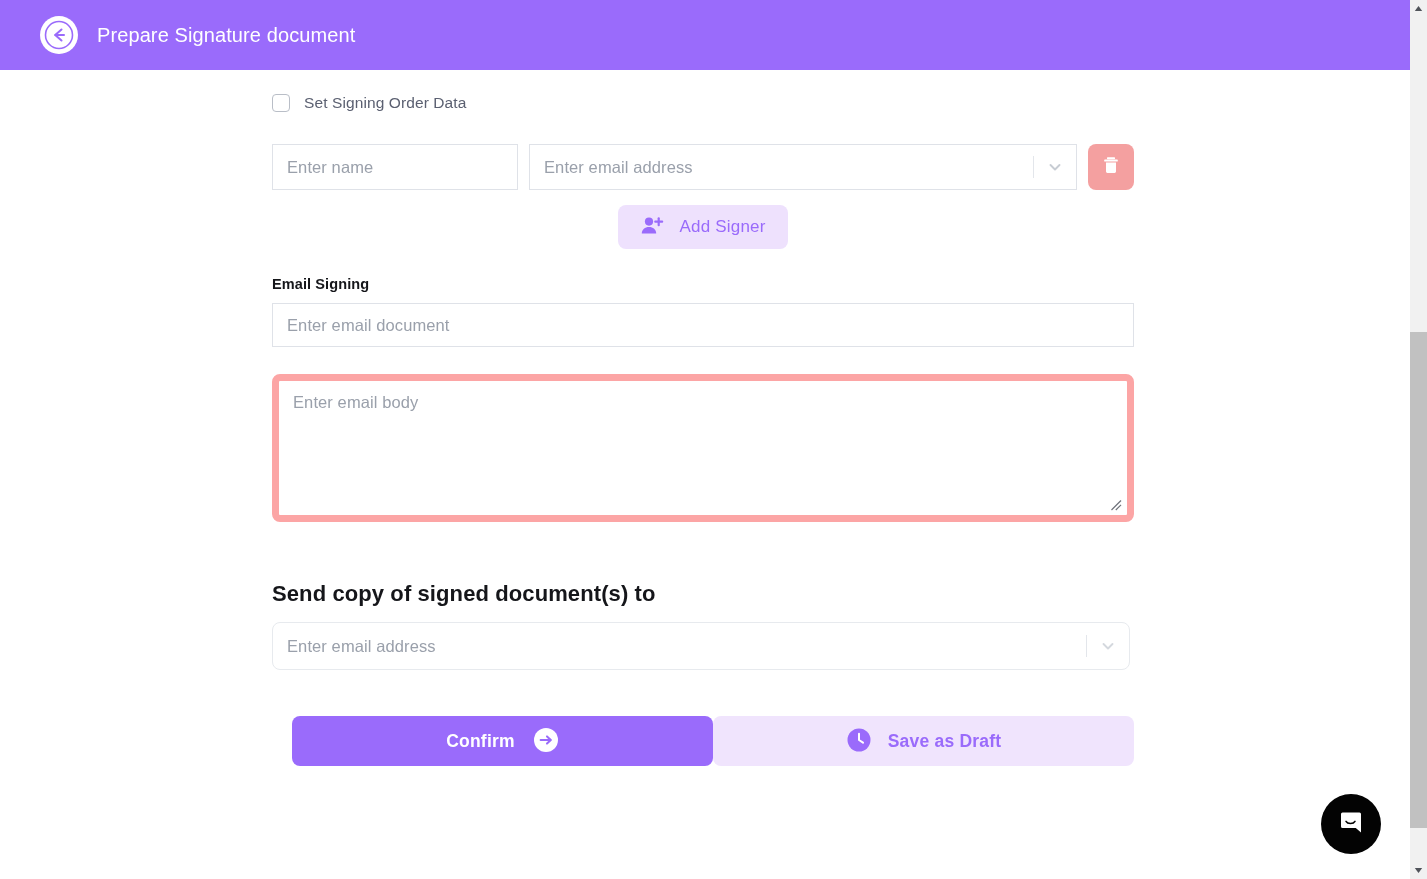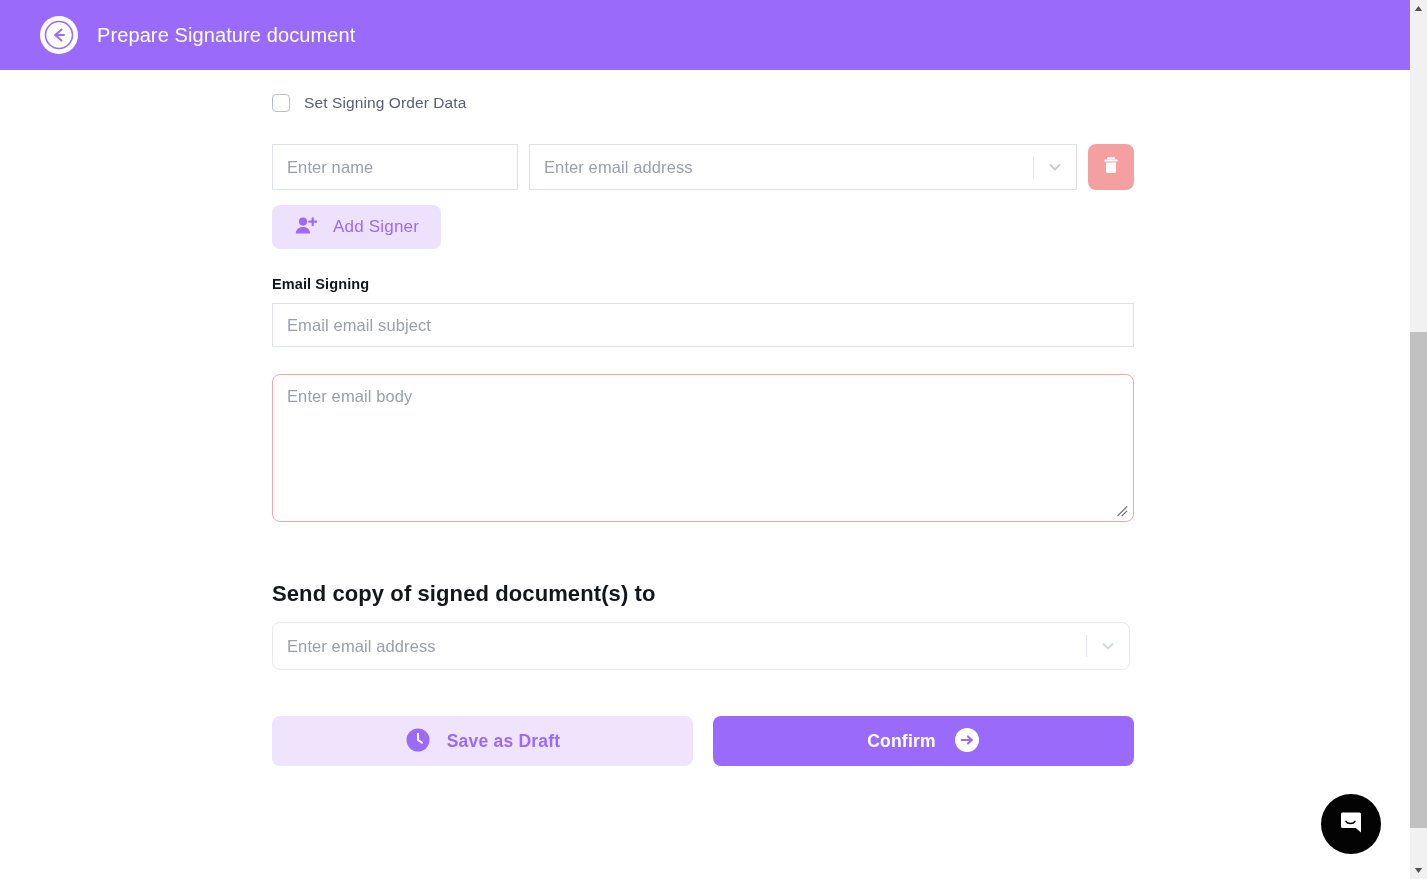--- a/index.html
+++ b/index.html
@@ -146,21 +146,21 @@
     display: flex;
     align-items: center;
     justify-content: center;
     flex: none;
     cursor: pointer;
   }
 
   
   .add-signer-row {
     display: flex;
-    justify-content: flex-start;
+    justify-content: center;
     margin-top: 15px;
   }
   .add-signer-btn {
     height: 44px;
     background: #eee1fd;
     border-radius: 8px;
     display: flex;
     align-items: center;
     padding: 0 22px;
     cursor: pointer;
@@ -182,21 +182,21 @@
     letter-spacing: 0.1px;
     margin-bottom: 11px;
   }
   .subject-input {
     width: 862px;
     height: 44px;
   }
   .textarea-box {
     width: 862px;
     height: 148px;
-    border: 1px solid #fca5a5;
+    border: 7px solid #fca5a5;
     border-radius: 8px;
     background: #fff;
     position: relative;
     padding: 12px 14px;
     font-size: 16.5px;
     color: #9aa0ab;
     letter-spacing: 0.1px;
     cursor: text;
   }
   .resize-handle {
@@ -377,21 +377,21 @@
               <rect x="14.2" y="5.6" width="9" height="2.2" rx="1" fill="#9a6bfb"></rect>
             </svg>
           </span>
           <span class="lbl">Add Signer</span>
         </button>
       </div>
 
       <div class="field-group">
         <div class="field-label">Email Signing</div>
         <div class="input-box subject-input">
-          <span class="ph">Email email subject</span>
+          <span class="ph">Enter email document</span>
         </div>
       </div>
 
       <div class="field-group">
         <div class="textarea-box">
           <span class="ph">Enter email body</span>
           <span class="resize-handle">
             <svg width="14" height="14" viewBox="0 0 14 14">
               <line x1="2.5" y1="12" x2="12" y2="2.5" stroke="#6d7179" stroke-width="1.2"></line>
               <line x1="6.8" y1="12" x2="12" y2="6.8" stroke="#6d7179" stroke-width="1.2"></line>
@@ -409,39 +409,39 @@
             <span class="chev">
               <svg width="18" height="18" viewBox="0 0 18 18">
                 <path d="M4.5 7 L9 11.5 L13.5 7" fill="none" stroke="#d4d8de" stroke-width="1.9" stroke-linecap="round" stroke-linejoin="round"></path>
               </svg>
             </span>
           </span>
         </div>
       </div>
 
       <div class="actions">
-        <button class="btn btn-draft">
-          <span>
-            <svg width="26" height="26" viewBox="0 0 26 26">
-              <circle cx="13" cy="13" r="11.5" fill="#9a6bfb"></circle>
-              <path d="M13 6.8 V13 L17 15.6" fill="none" stroke="#ffffff" stroke-width="2" stroke-linecap="round" stroke-linejoin="round"></path>
-            </svg>
-          </span>
-          <span class="lbl">Save as Draft</span>
-        </button>
-
         <button class="btn btn-confirm">
           <span class="lbl">Confirm</span>
           <span>
             <svg width="26" height="26" viewBox="0 0 26 26">
               <circle cx="13" cy="13" r="12" fill="#ffffff"></circle>
               <line x1="7.6" y1="13" x2="17.4" y2="13" stroke="#9a6bfb" stroke-width="2" stroke-linecap="round"></line>
               <path d="M14 9.4 L17.8 13 L14 16.6" fill="none" stroke="#9a6bfb" stroke-width="2" stroke-linecap="round" stroke-linejoin="round"></path>
             </svg>
           </span>
+        </button>
+
+        <button class="btn btn-draft">
+          <span>
+            <svg width="26" height="26" viewBox="0 0 26 26">
+              <circle cx="13" cy="13" r="11.5" fill="#9a6bfb"></circle>
+              <path d="M13 6.8 V13 L17 15.6" fill="none" stroke="#ffffff" stroke-width="2" stroke-linecap="round" stroke-linejoin="round"></path>
+            </svg>
+          </span>
+          <span class="lbl">Save as Draft</span>
         </button>
       </div>
 
     </div>
   </div>
 
   <div class="chat-widget">
     <span>
       <svg width="28" height="28" viewBox="0 0 28 28">
         <path d="M5.5 4.5 h17 a1.5 1.5 0 0 1 1.5 1.5 v18.5 l-5.2 -4.6 h-13.3 a1.5 1.5 0 0 1 -1.5 -1.5 v-12.4 a1.5 1.5 0 0 1 1.5 -1.5 z" fill="#ffffff"></path>

